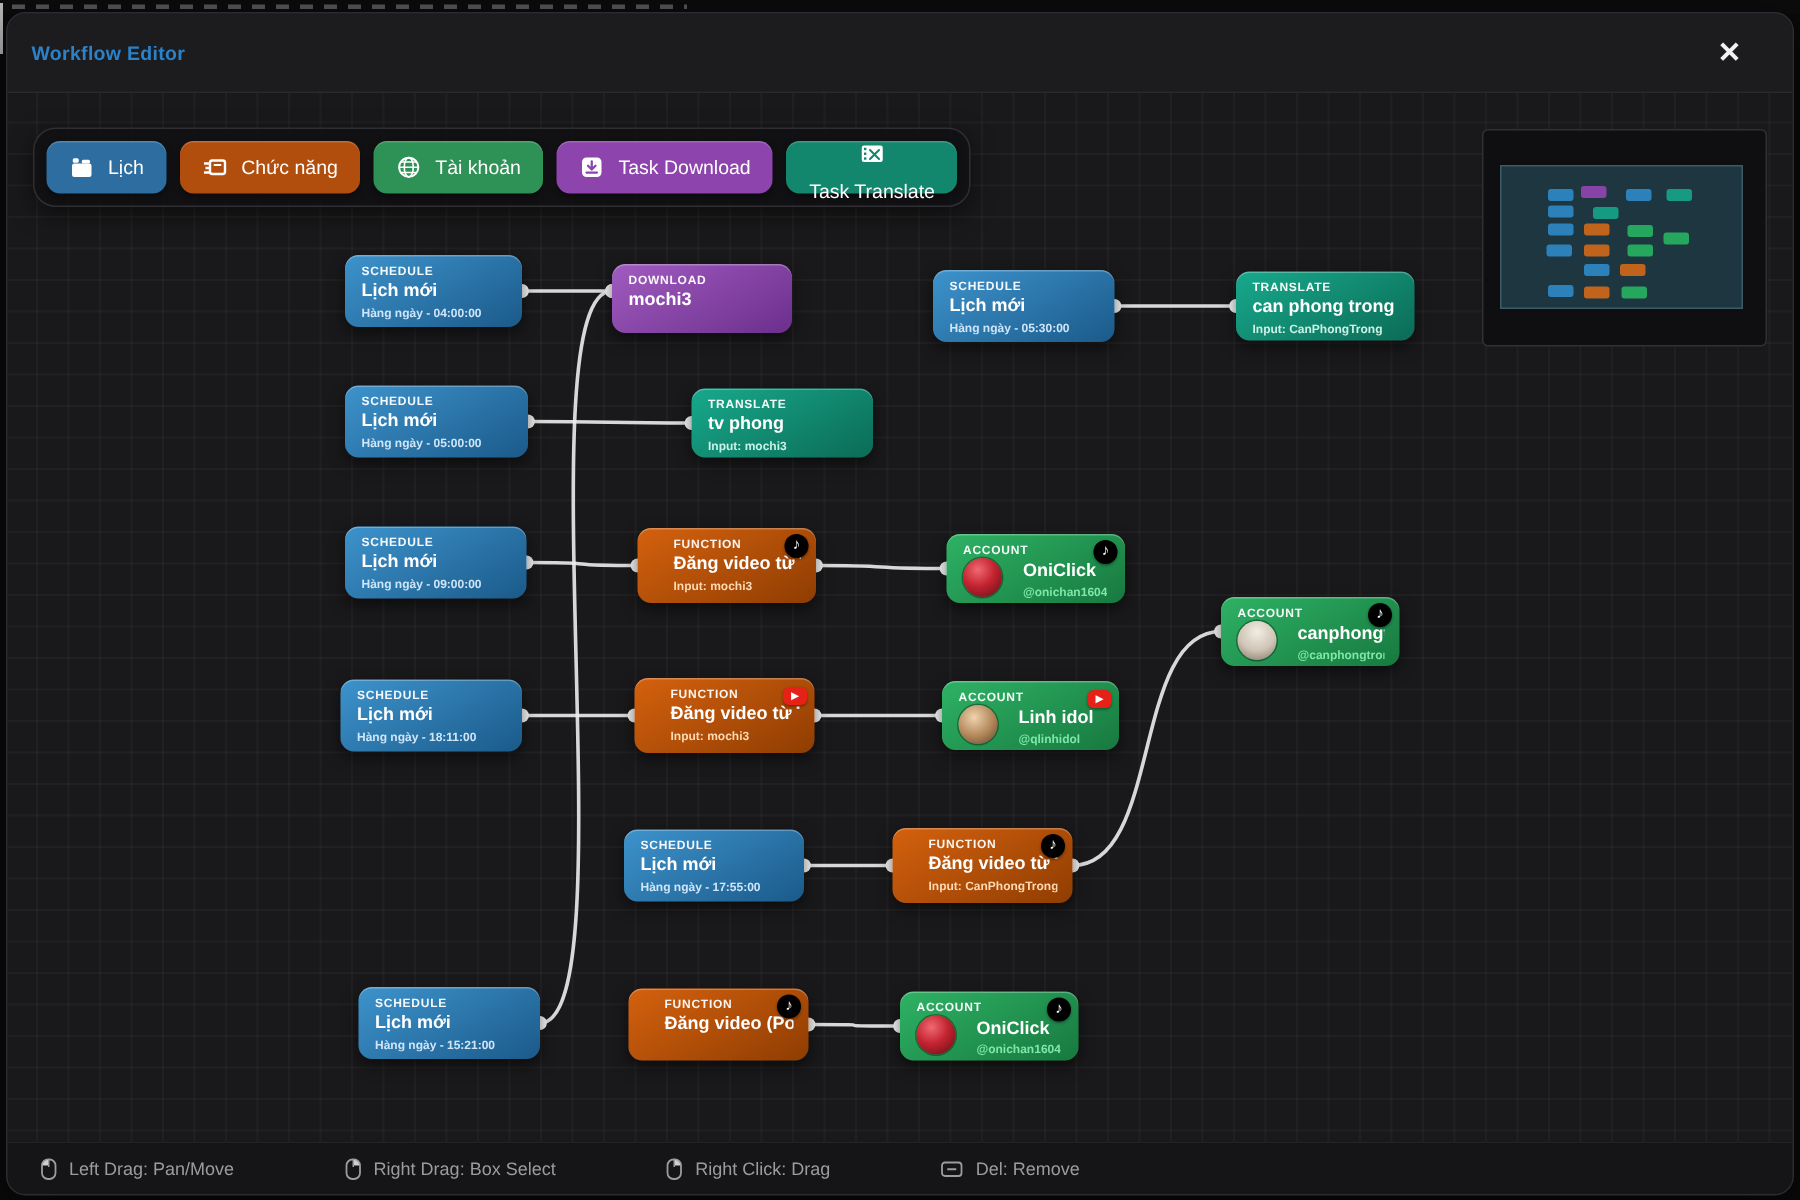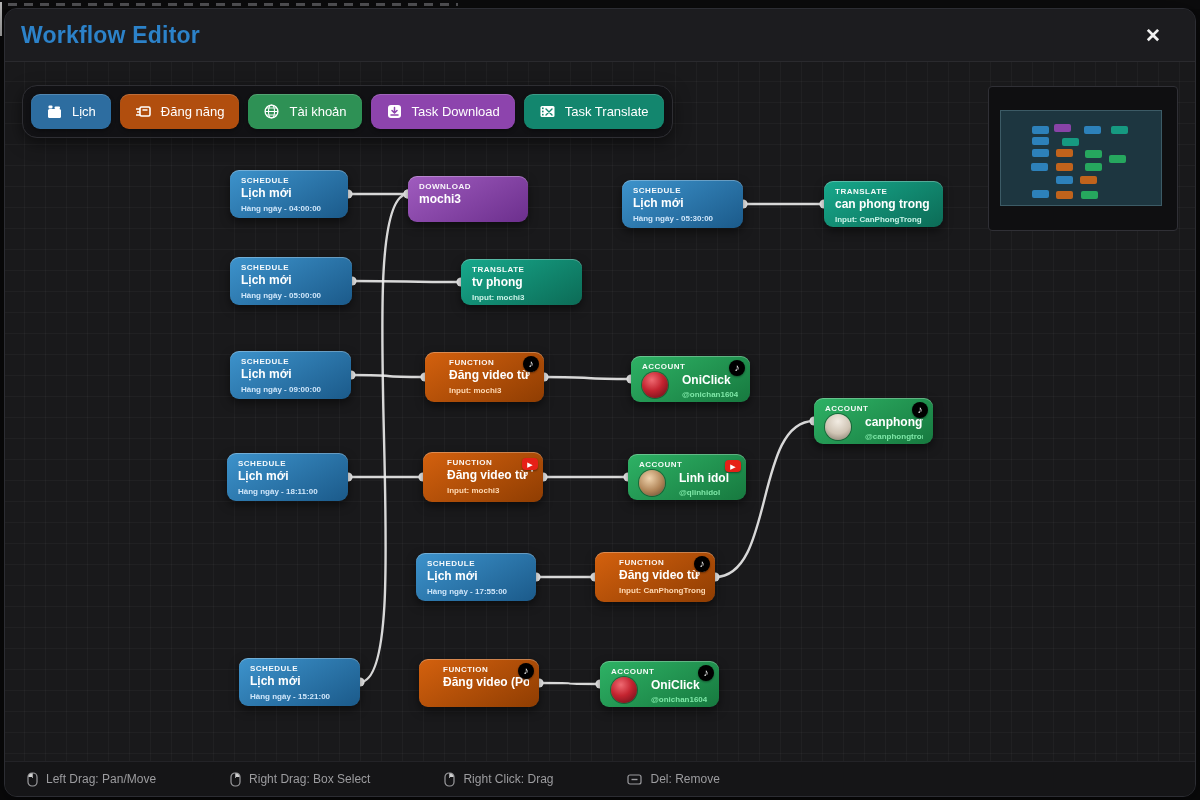--- a/index.html
+++ b/index.html
@@ -9,21 +9,21 @@
   .page-behind{position:absolute;top:0;left:0;right:0;height:9px;background:#0c0c0d;}
   .page-behind .text-remnant{position:absolute;left:8px;top:3px;width:450px;height:3px;
     background:repeating-linear-gradient(90deg,#6a6a6e 0 9px,transparent 9px 16px);opacity:.8;}
   .page-sliver{position:absolute;left:0;top:2px;width:2px;height:34px;background:#d8d8d8;opacity:.85;}
 
   
   .modal{position:absolute;left:4px;right:4px;top:8px;bottom:3px;background:#1b1b1d;
     border:1px solid #2c2d33;border-radius:13px;display:flex;flex-direction:column;overflow:hidden;
     box-shadow:0 8px 30px rgba(0,0,0,.6);}
   .modal-header{height:52px;flex:0 0 52px;display:flex;align-items:center;background:#1c1c1f;padding:0 16px;}
-  .modal-title{color:#2c82c9;font-size:23px;font-weight:bold;letter-spacing:.2px;}
+  .modal-title{color:#2c82c9;font-size:13px;font-weight:bold;letter-spacing:.2px;}
   .close-btn{margin-left:auto;margin-right:12px;color:#f2f2f2;font-size:19px;font-weight:bold;
     background:none;border:none;cursor:pointer;line-height:1;padding:4px 6px;}
 
   
   .canvas{position:relative;flex:1;background-color:#19191b;border-top:1px solid #2a2a2e;overflow:hidden;
     background-image:linear-gradient(rgba(255,255,255,.032) 1px,transparent 1px),
                      linear-gradient(90deg,rgba(255,255,255,.032) 1px,transparent 1px);
     background-size:21px 21px;background-position:-2px -2px;}
   #edge-layer{position:absolute;left:0;top:0;width:100%;height:100%;pointer-events:none;}
 
@@ -143,21 +143,21 @@
           <button class="tb-btn" style="background: rgb(177, 78, 14);">
             <span class="tb-icon">
               <svg width="17" height="17" viewBox="0 0 17 17">
                 <rect x="5" y="4" width="10" height="9" rx="1.5" fill="none" stroke="#fff" stroke-width="1.6"></rect>
                 <line x1="1" y1="6" x2="5" y2="6" stroke="#fff" stroke-width="1.6"></line>
                 <line x1="2" y1="9" x2="5" y2="9" stroke="#fff" stroke-width="1.6"></line>
                 <line x1="1" y1="12" x2="5" y2="12" stroke="#fff" stroke-width="1.6"></line>
                 <line x1="7.5" y1="7" x2="12.5" y2="7" stroke="#fff" stroke-width="1.4"></line>
               </svg>
             </span>
-            <span>Đăng năng</span>
+            <span>Chức năng</span>
           </button>
           <button class="tb-btn" style="background: rgb(46, 145, 85);">
             <span class="tb-icon">
               <svg width="17" height="17" viewBox="0 0 17 17">
                 <circle cx="8.5" cy="8.5" r="6.4" fill="none" stroke="#fff" stroke-width="1.3"></circle>
                 <ellipse cx="8.5" cy="8.5" rx="3" ry="6.4" fill="none" stroke="#fff" stroke-width="1.1"></ellipse>
                 <line x1="2.1" y1="8.5" x2="14.9" y2="8.5" stroke="#fff" stroke-width="1.1"></line>
                 <line x1="3" y1="5" x2="14" y2="5" stroke="#fff" stroke-width="0.9"></line>
                 <line x1="3" y1="12" x2="14" y2="12" stroke="#fff" stroke-width="0.9"></line>
               </svg>
@@ -166,21 +166,21 @@
           </button>
           <button class="tb-btn" style="background: rgb(141, 68, 173);">
             <span class="tb-icon">
               <svg width="17" height="17" viewBox="0 0 17 17">
                 <rect x="2" y="2" width="13" height="13" rx="3" fill="#fff"></rect>
                 <path d="M8.5 4.5 v5 M6 7.5 l2.5 2.5 l2.5 -2.5 M5 12 h7" stroke="#8d44ad" stroke-width="1.5" fill="none" stroke-linecap="round" stroke-linejoin="round"></path>
               </svg>
             </span>
             <span>Task Download</span>
           </button>
-          <button class="tb-btn" style="background: rgb(19, 134, 110);">
+          <button class="tb-btn" style="background: rgb(19, 134, 110); flex-direction: column;">
             <span class="tb-icon">
               <svg width="17" height="17" viewBox="0 0 17 17">
                 <rect x="1.5" y="3" width="14" height="11" rx="1.5" fill="#fff"></rect>
                 <rect x="3" y="4.5" width="1.6" height="1.6" fill="#13866e"></rect>
                 <rect x="3" y="7.7" width="1.6" height="1.6" fill="#13866e"></rect>
                 <rect x="3" y="10.9" width="1.6" height="1.6" fill="#13866e"></rect>
                 <path d="M7 6 l6 6 M13 6 l-6 6" stroke="#13866e" stroke-width="1.4" stroke-linecap="round"></path>
               </svg>
             </span>
             <span>Task Translate</span>

